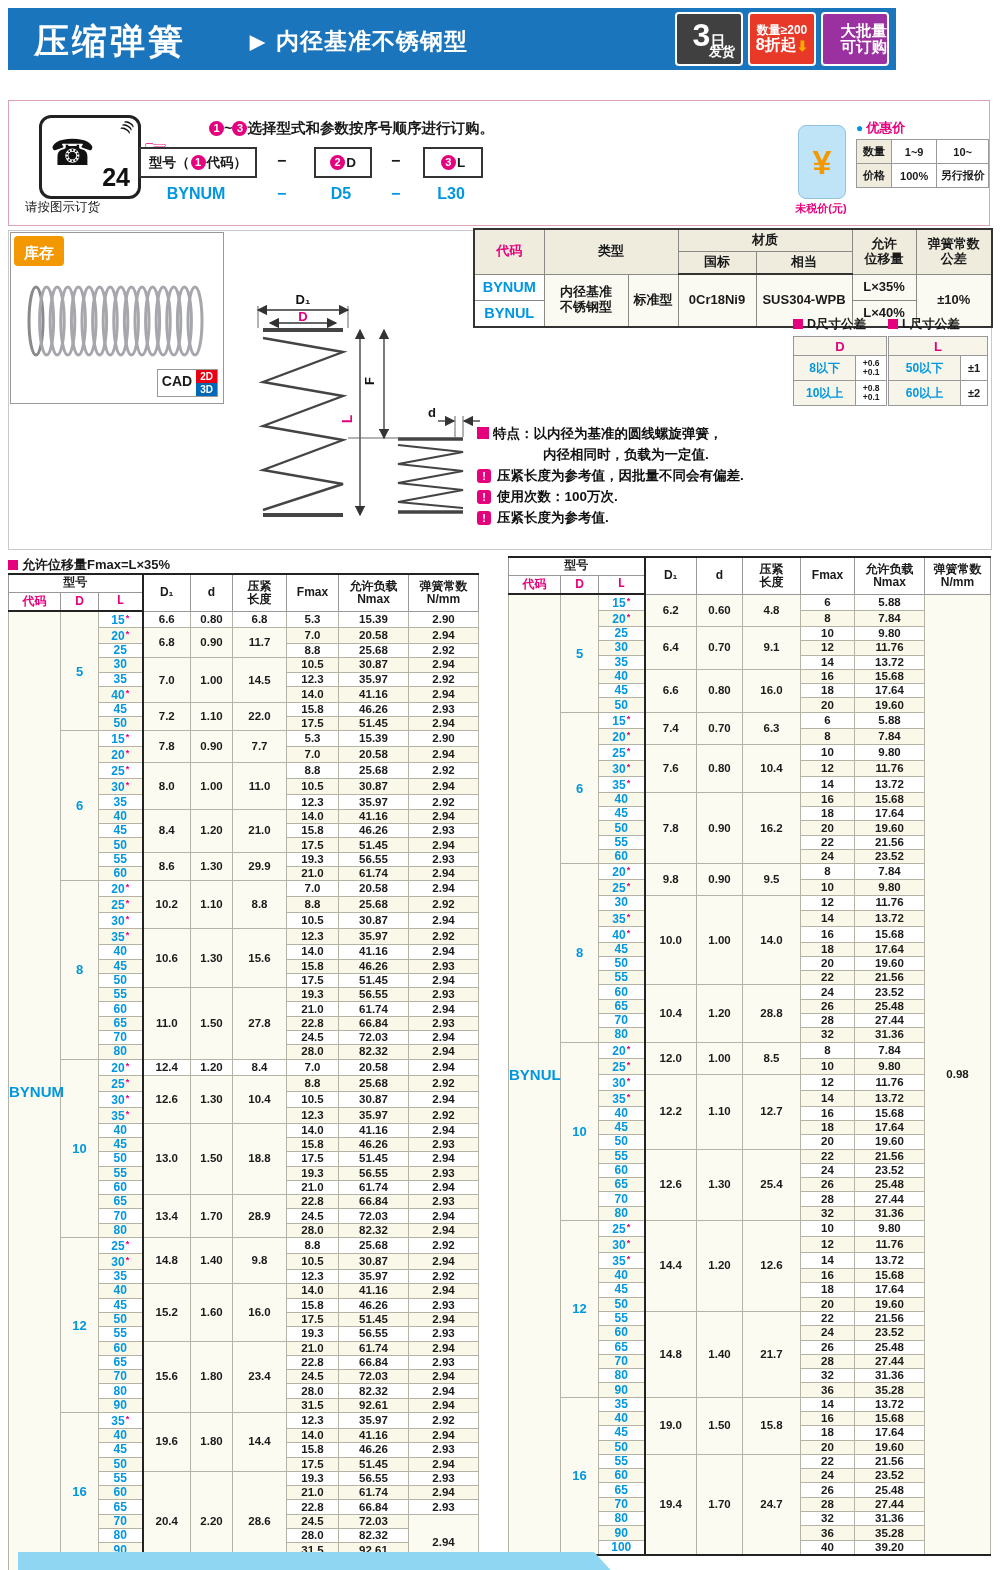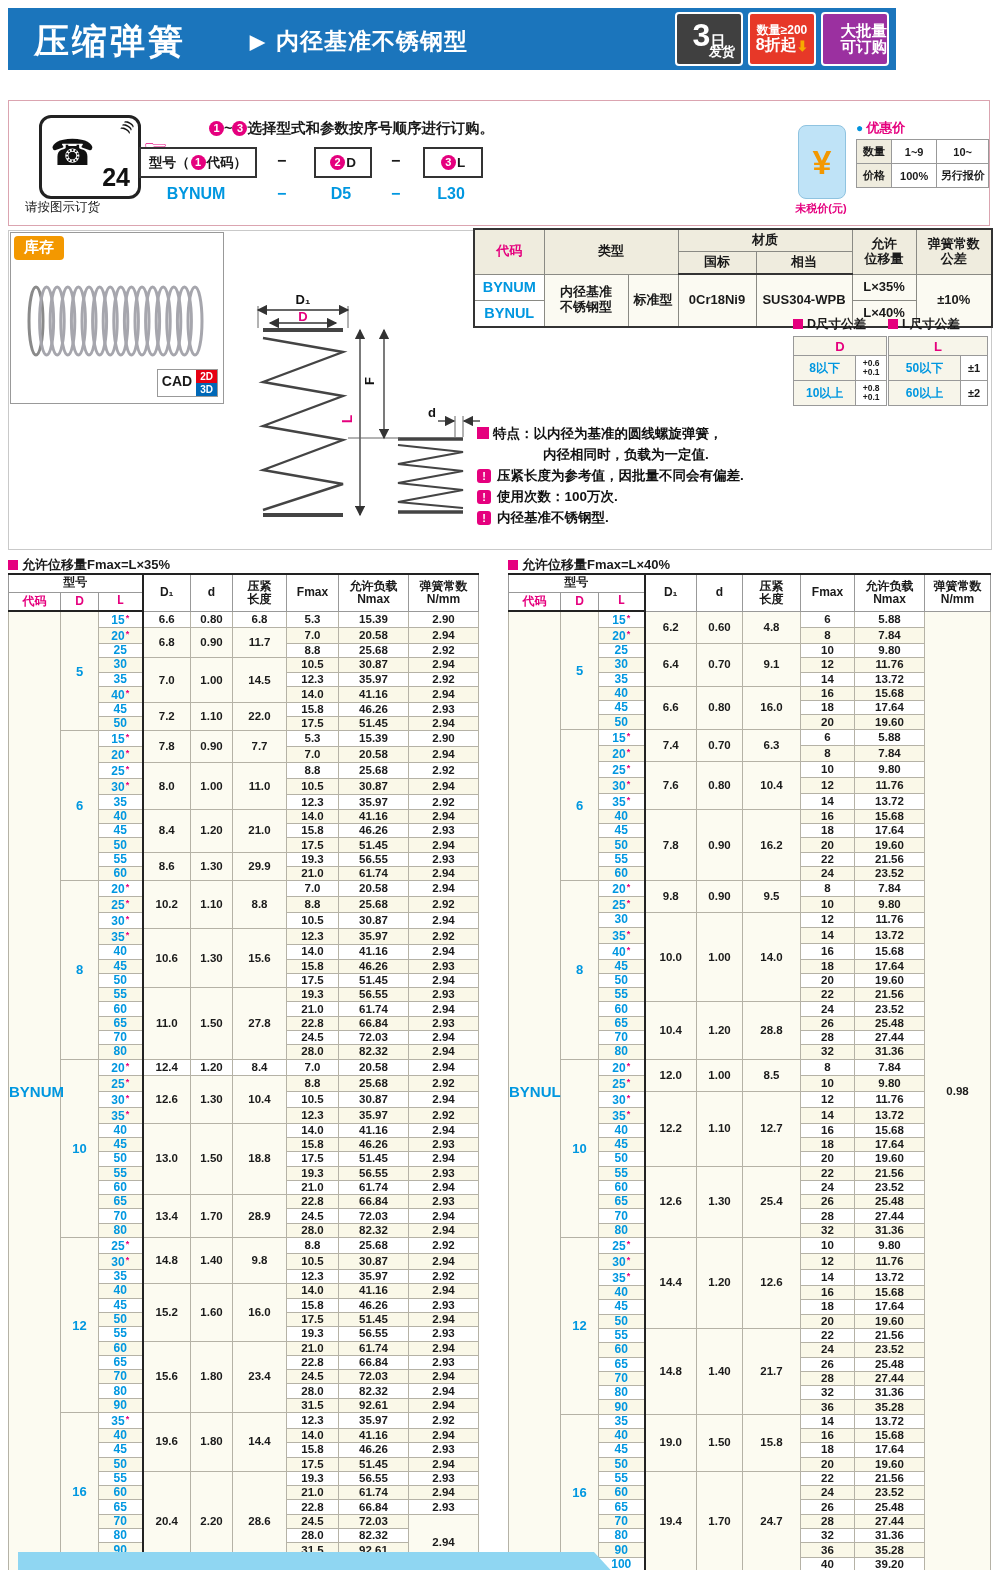--- a/index.html
+++ b/index.html
@@ -45,21 +45,21 @@
   .price-cap .bluedot{color:#0093DD;margin-right:3px;font-size:12px;}
   .price-table{position:absolute;left:847px;top:38px;border-collapse:collapse;font-size:11px;font-weight:bold;}
   .price-table td{border:1px solid #999;text-align:center;padding:4px 3px;background:#fff;}
   .price-table td.pl{background:#EFECDE;width:34px;}
   .price-table td:nth-child(2){width:42px;}
   .price-table td:nth-child(3){width:54px;}
   
   .mid-box{position:absolute;left:8px;top:230px;width:982px;height:318px;border:1px solid #C9C9C9;background:#fff;}
   .photo-box{position:absolute;left:10px;top:232px;width:212px;height:170px;border:1px solid #999;background:#fff;}
   .stock-badge{position:absolute;left:3px;top:3px;background:#F39800;color:#fff;font-weight:bold;font-size:15px;
-               padding:2px 10px 3px;border-radius:4px;}
+               padding:8px 10px 3px;border-radius:4px;}
   .photo-svg{position:absolute;left:12px;top:40px;}
   .cad-badge{position:absolute;right:5px;bottom:6px;display:flex;border:1px solid #999;background:#fff;align-items:stretch;}
   .cad-text{font-weight:bold;font-size:14px;padding:3px 4px;}
   .cad-col{display:flex;flex-direction:column;}
   .cad-2d{background:#E60012;color:#fff;font-size:10px;font-weight:bold;padding:1px 4px;text-align:center;}
   .cad-3d{background:#0068B7;color:#fff;font-size:10px;font-weight:bold;padding:1px 4px;text-align:center;}
   .diagram-svg{position:absolute;left:248px;top:290px;}
   .mat-table{position:absolute;left:473px;top:228px;border-collapse:collapse;text-align:center;font-weight:bold;
              table-layout:fixed;}
   .mat-table th,.mat-table td{border:1px solid #8a8a84;white-space:pre-line;line-height:1.15;}
@@ -339,21 +339,21 @@
       </tr>
     </tbody>
       </table>
   </div>
 
   <div class="features">
     <div><span class="msq"></span><span>特点：</span><span>以内径为基准的圆线螺旋弹簧，</span></div>
     <div class="indent">内径相同时，负载为一定值.</div>
     <div><span class="nicon">!</span><span>压紧长度为参考值，因批量不同会有偏差.</span></div>
     <div><span class="nicon">!</span><span>使用次数：100万次.</span></div>
-    <div><span class="nicon">!</span><span>内径基准不锈钢型.</span></div>
+    <div><span class="nicon">!</span><span>压紧长度为参考值.</span></div>
   </div>
 
   <div class="tcol" id="tcol-left">
     <div class="tbl-title"><span class="msq sm"></span><span>允许位移量Fmax=L×35%</span></div>
     <div id="mount-left">
         <table class="spring-table">
           <colgroup>
             <col style="width: 52px;">
             <col style="width: 38px;">
             <col style="width: 44px;">
@@ -837,21 +837,20 @@
               <td class="l-cell"><span>100</span></td>
               <td>35.0</td>
               <td>102.90</td>
             </tr>
           </tbody>
         </table>
       </div>
 
   </div>
   <div class="tcol" id="tcol-right">
-    <div class="tbl-title"><span class="msq sm"></span><span>允许位移量Fmax=L×40%</span></div>
     <div id="mount-right">
         <table class="spring-table">
           <colgroup>
             <col style="width: 52px;">
             <col style="width: 38px;">
             <col style="width: 46px;">
             <col style="width: 52px;">
             <col style="width: 46px;">
             <col style="width: 58px;">
             <col style="width: 54px;">

